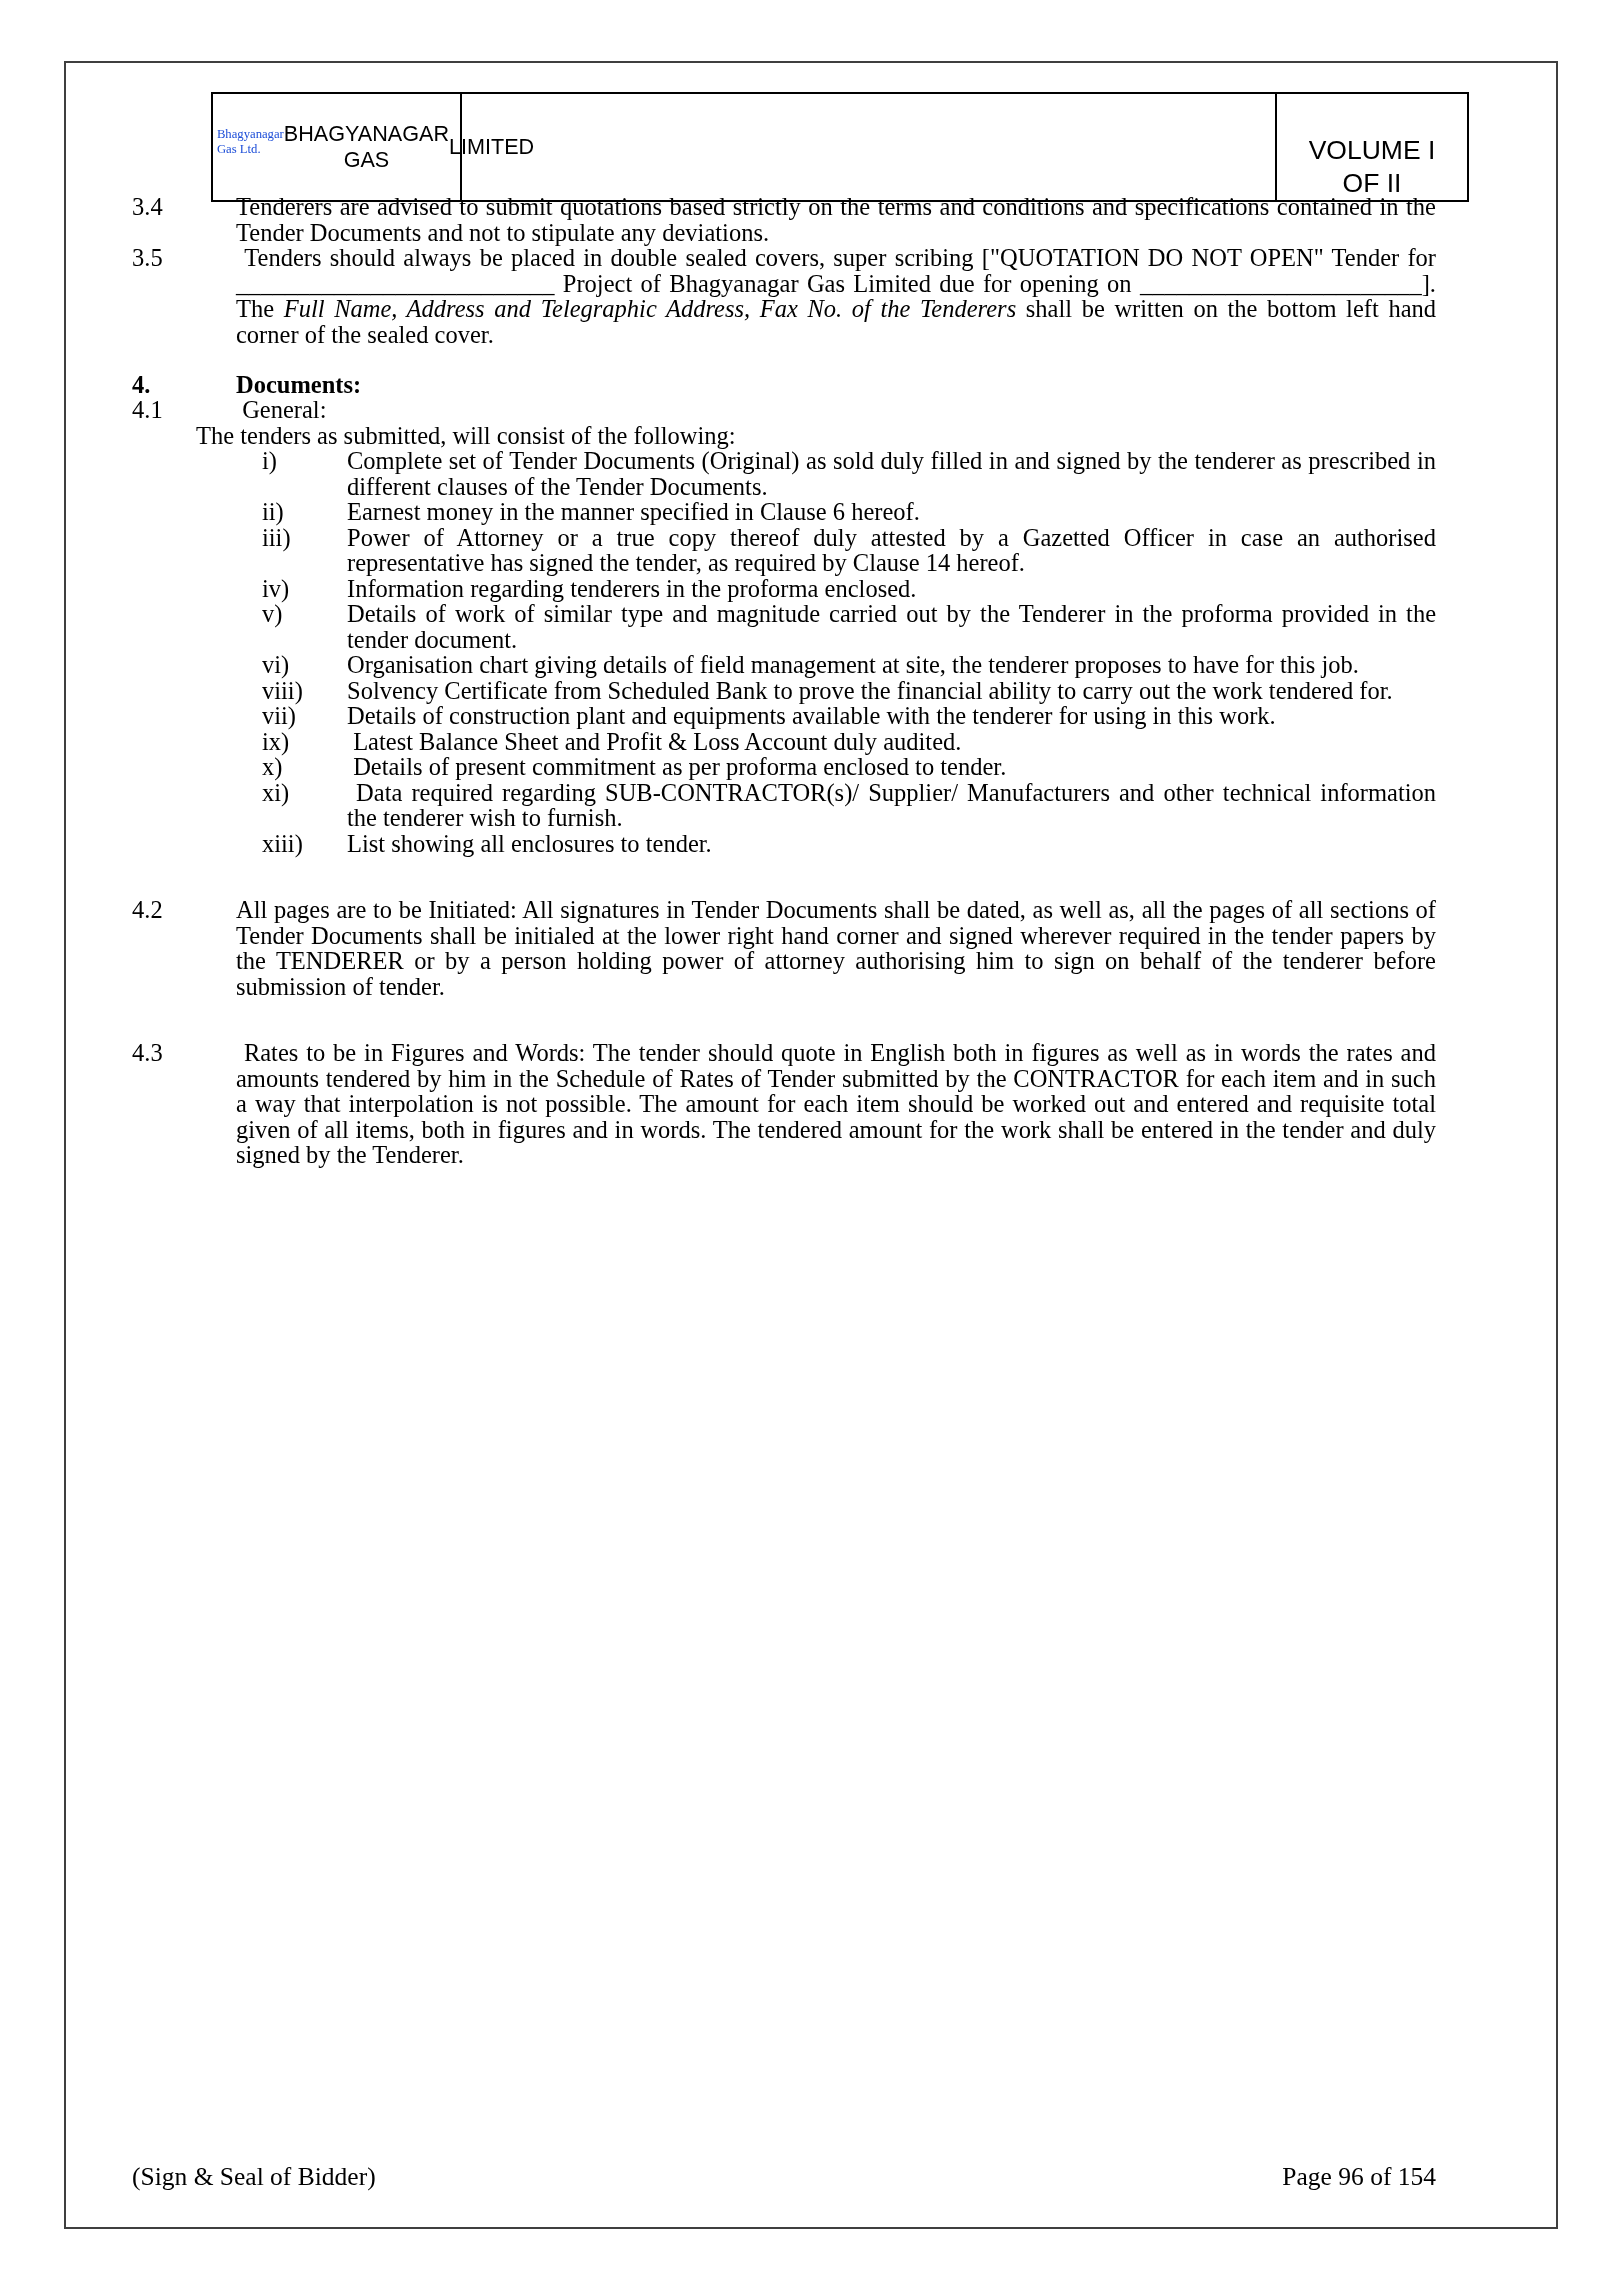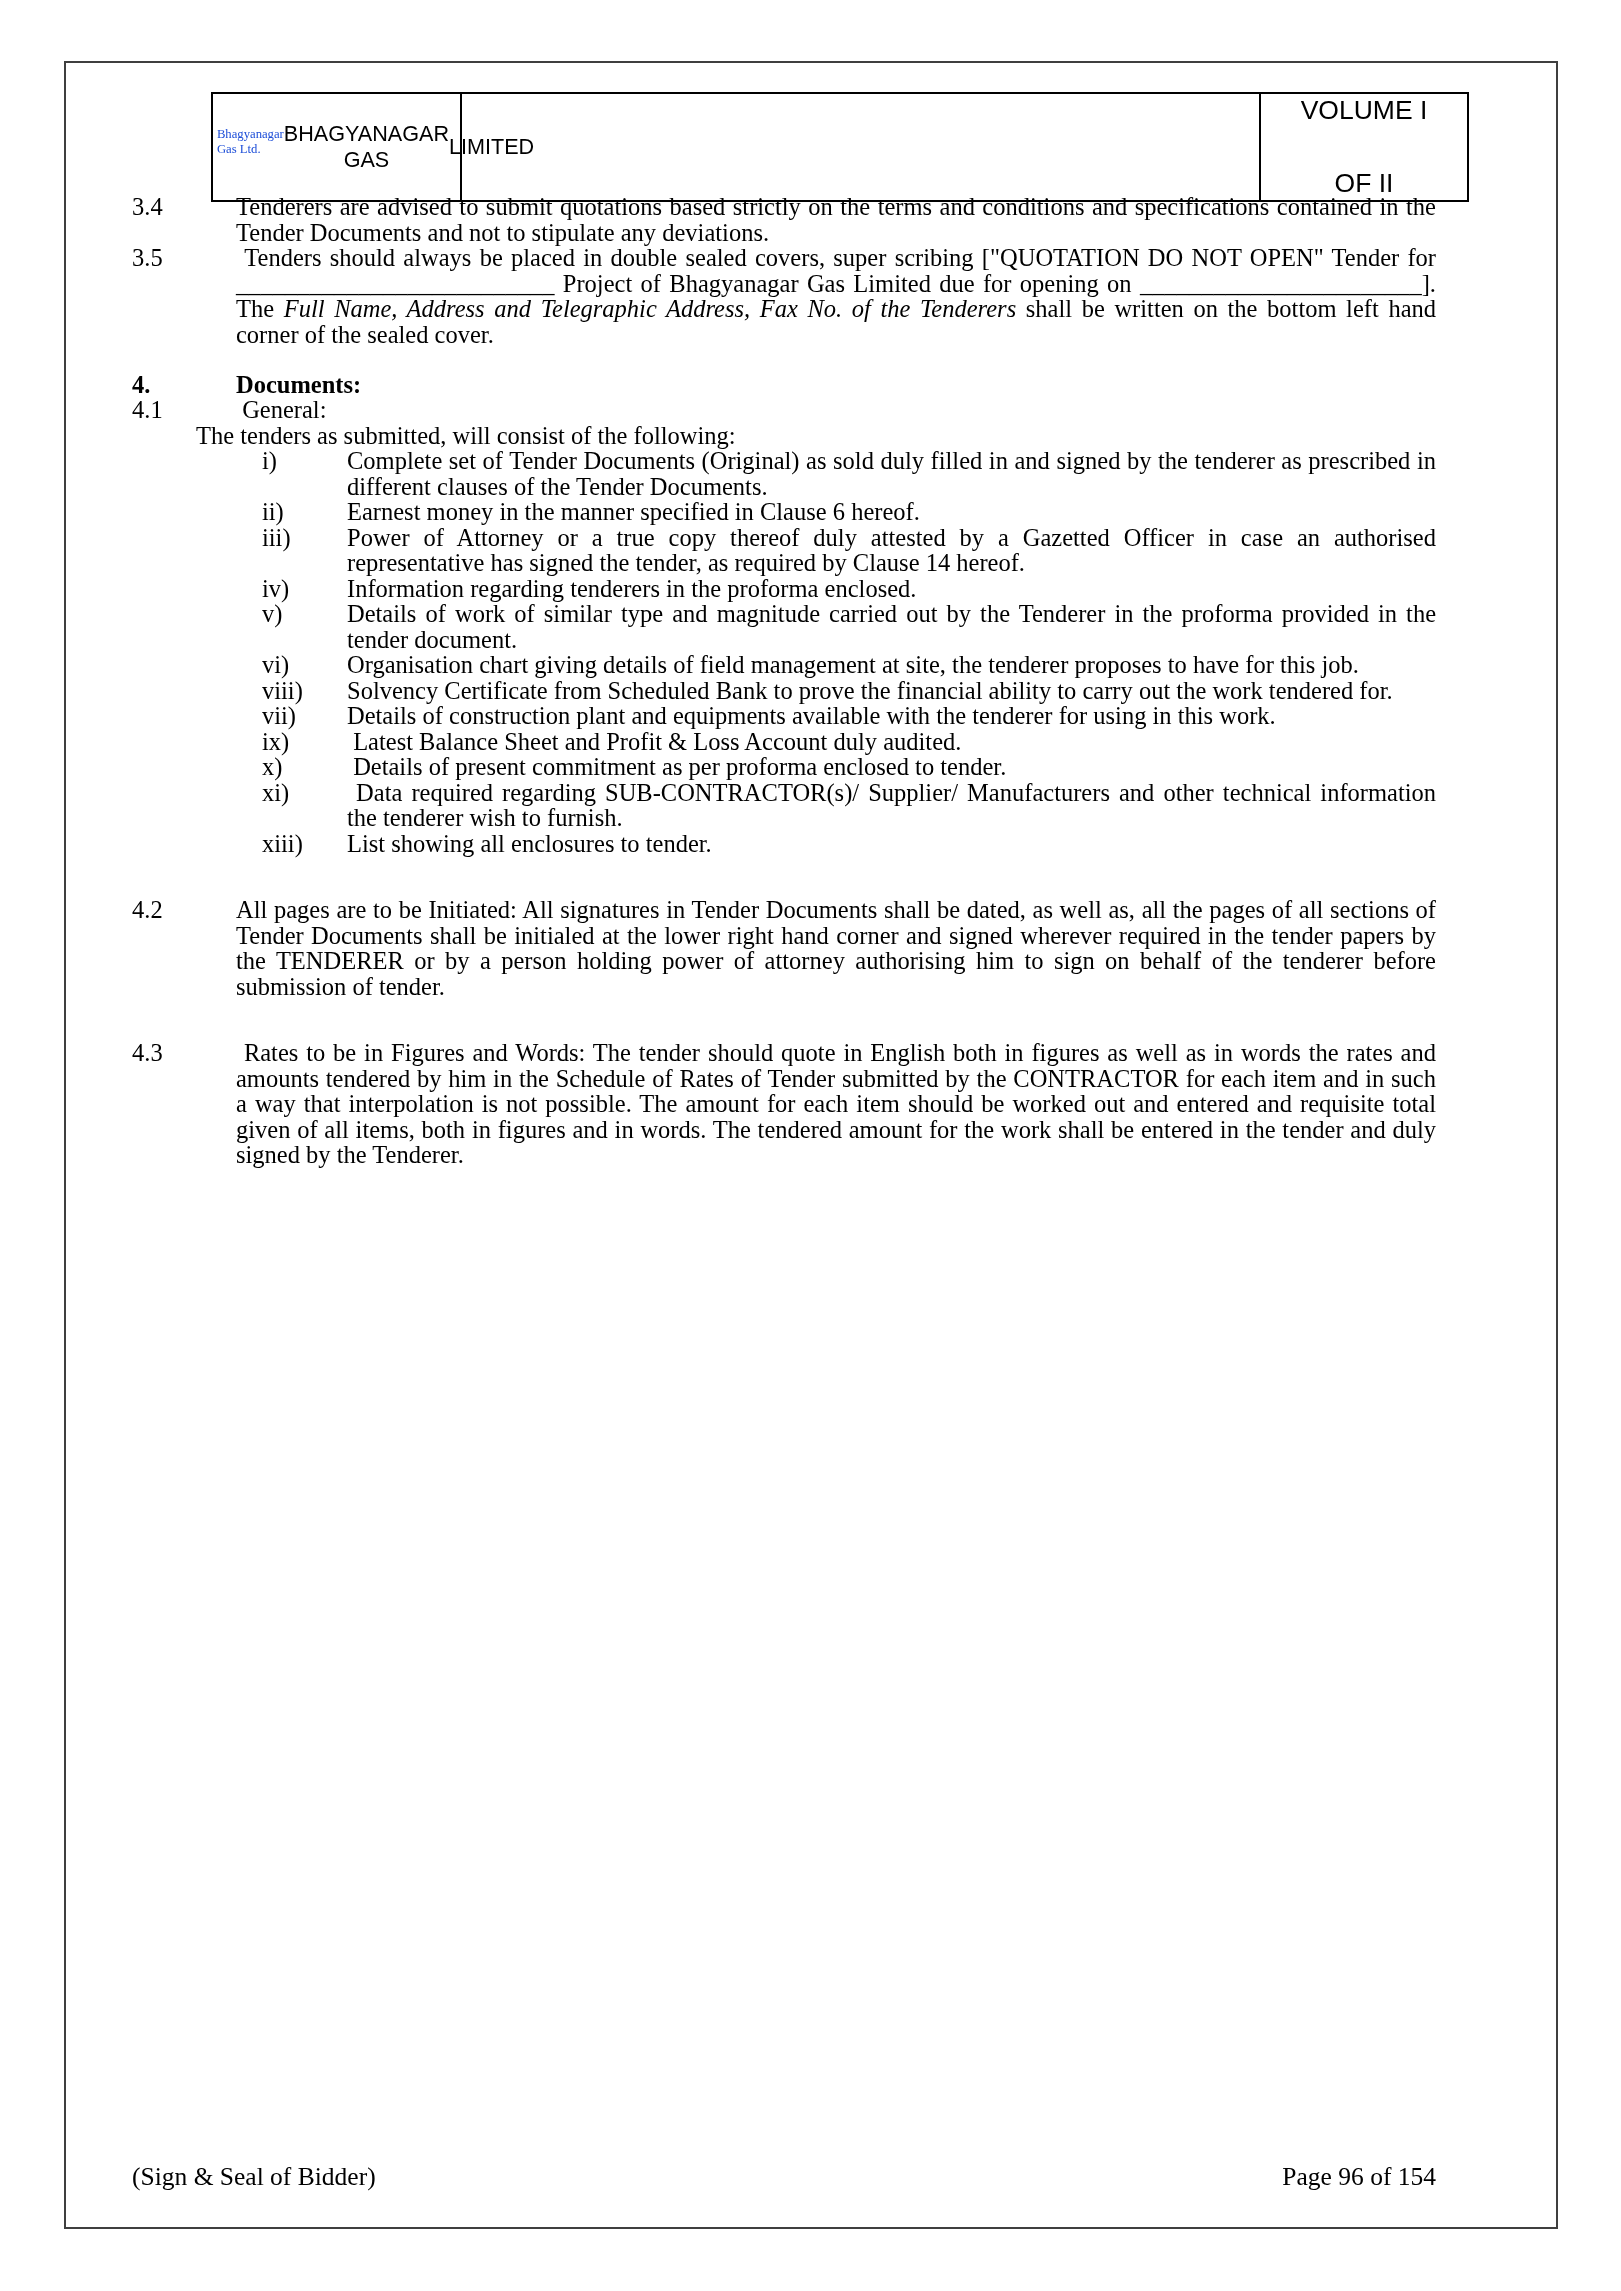--- a/index.html
+++ b/index.html
@@ -28,21 +28,21 @@
     font-family:"Liberation Sans", sans-serif; font-size:21.6px; line-height:25.5px;
     text-align:center; margin-top:2px;
   }
   .cell-title {
     flex:1; border-right:2px solid #000; padding:8.8px 14.7px 7.8px;
     font-family:"Liberation Sans", sans-serif; font-size:29px; line-height:36px;
   }
   .title-main { text-align:justify; }
   .title-sub  { text-align:center; }
   .cell-volume {
-    width:206px; display:flex; flex-direction:column; justify-content:space-between; align-items:center;
+    width:190px; display:flex; flex-direction:column; justify-content:flex-end; align-items:center;
     font-family:"Liberation Sans", sans-serif; font-size:26.5px; line-height:33px; text-align:center;
   }
   
   .doc-body {
     position:absolute; left:132px; top:194px; width:1304px;
     font-size:24.5px; line-height:25.5px;
   }
   .block { display:grid; }
   .block.section { grid-template-columns:64px 1fr;gap:40px; }
   .block.plain   { display:block; margin-left:64px; }

